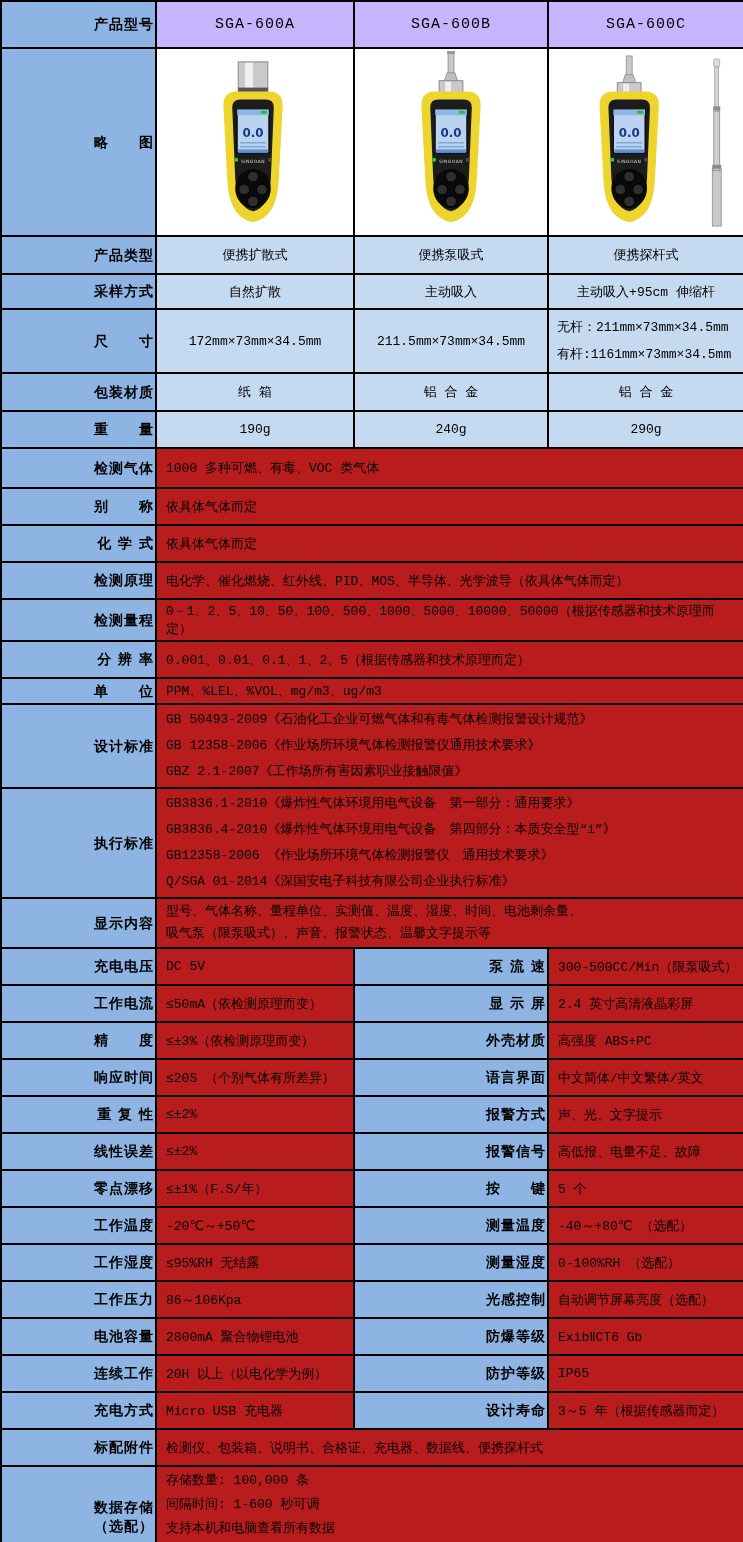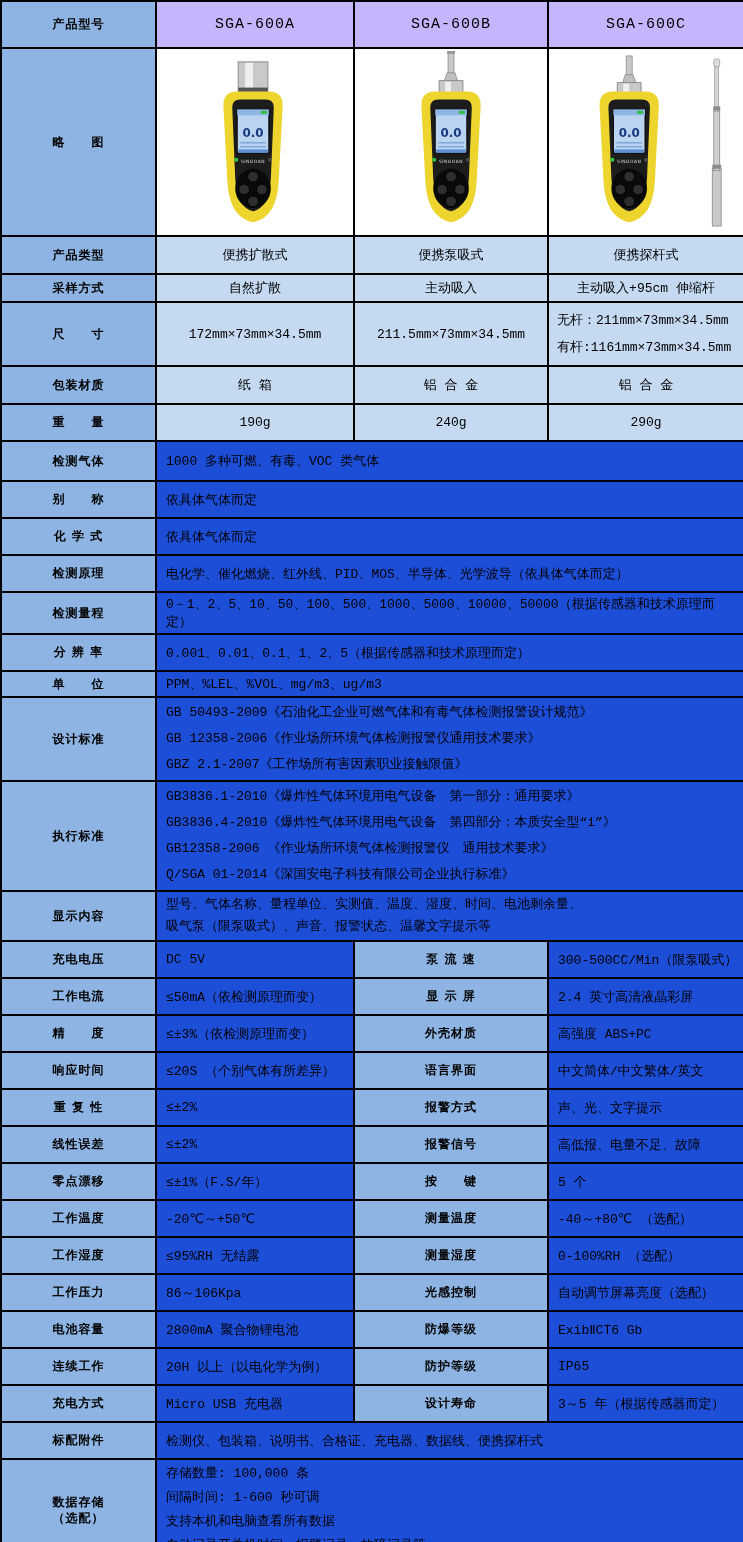--- a/index.html
+++ b/index.html
@@ -1,22 +1,22 @@
 <!DOCTYPE html>
 <html lang="zh"><head>
 <meta charset="utf-8">
 <style>
   html,body{margin:0;padding:0;background:#fff;}
   body{width:743px;font-family:"DejaVu Sans","Liberation Sans",sans-serif;color:#000;}
   table.spec{width:743px;border-collapse:collapse;table-layout:fixed;background:#fff;}
   table.spec td{border:2px solid #000;overflow:hidden;vertical-align:middle;}
-  td.lbl{background:#8DB4E2;font-weight:bold;text-align:center;font-size:12px;letter-spacing:1px;line-height:1.35;}
+  td.lbl{background:#8DB4E2;font-weight:bold;text-align:right;font-size:14px;letter-spacing:1px;line-height:1.35;}
   td.hdr{background:#c4b5fd;text-align:center;font-size:15px;font-family:"Liberation Mono","DejaVu Sans Mono",monospace;letter-spacing:1px;}
   td.val{background:#C5D9F1;text-align:center;font-size:13px;font-family:"Liberation Mono","DejaVu Sans",sans-serif;padding:4px 4px;}
-  td.fullval{background:#1d4ed8;text-align:left;font-size:13px;font-family:"Liberation Mono","DejaVu Sans",sans-serif;padding:2px 4px 2px 9px;}
+  td.fullval{background:#b91c1c;text-align:left;font-size:13px;font-family:"Liberation Mono","DejaVu Sans",sans-serif;padding:2px 4px 2px 9px;}
   td.fullval .ln{line-height:26px;white-space:nowrap;}
   td.img{background:#fff;padding:0;text-align:center;}
   td.val .ln2{text-align:left;line-height:27px;white-space:nowrap;padding-left:4px;}
   .sketch svg{display:block;margin:0 auto;}
 </style>
 </head>
 <body>
 
 <table class="spec">
 <colgroup>
@@ -122,21 +122,21 @@
     </svg>
   </td>
 </tr>
 
 <tr style="height:38px">
   <td class="lbl">产品类型</td>
   <td class="val">便携扩散式</td>
   <td class="val">便携泵吸式</td>
   <td class="val">便携探杆式</td>
 </tr>
-<tr style="height:28px">
+<tr style="height:35px">
   <td class="lbl">采样方式</td>
   <td class="val">自然扩散</td>
   <td class="val">主动吸入</td>
   <td class="val">主动吸入+95cm 伸缩杆</td>
 </tr>
 <tr style="height:56px">
   <td class="lbl">尺　　寸</td>
   <td class="val">172mm×73mm×34.5mm</td>
   <td class="val">211.5mm×73mm×34.5mm</td>
   <td class="val">

